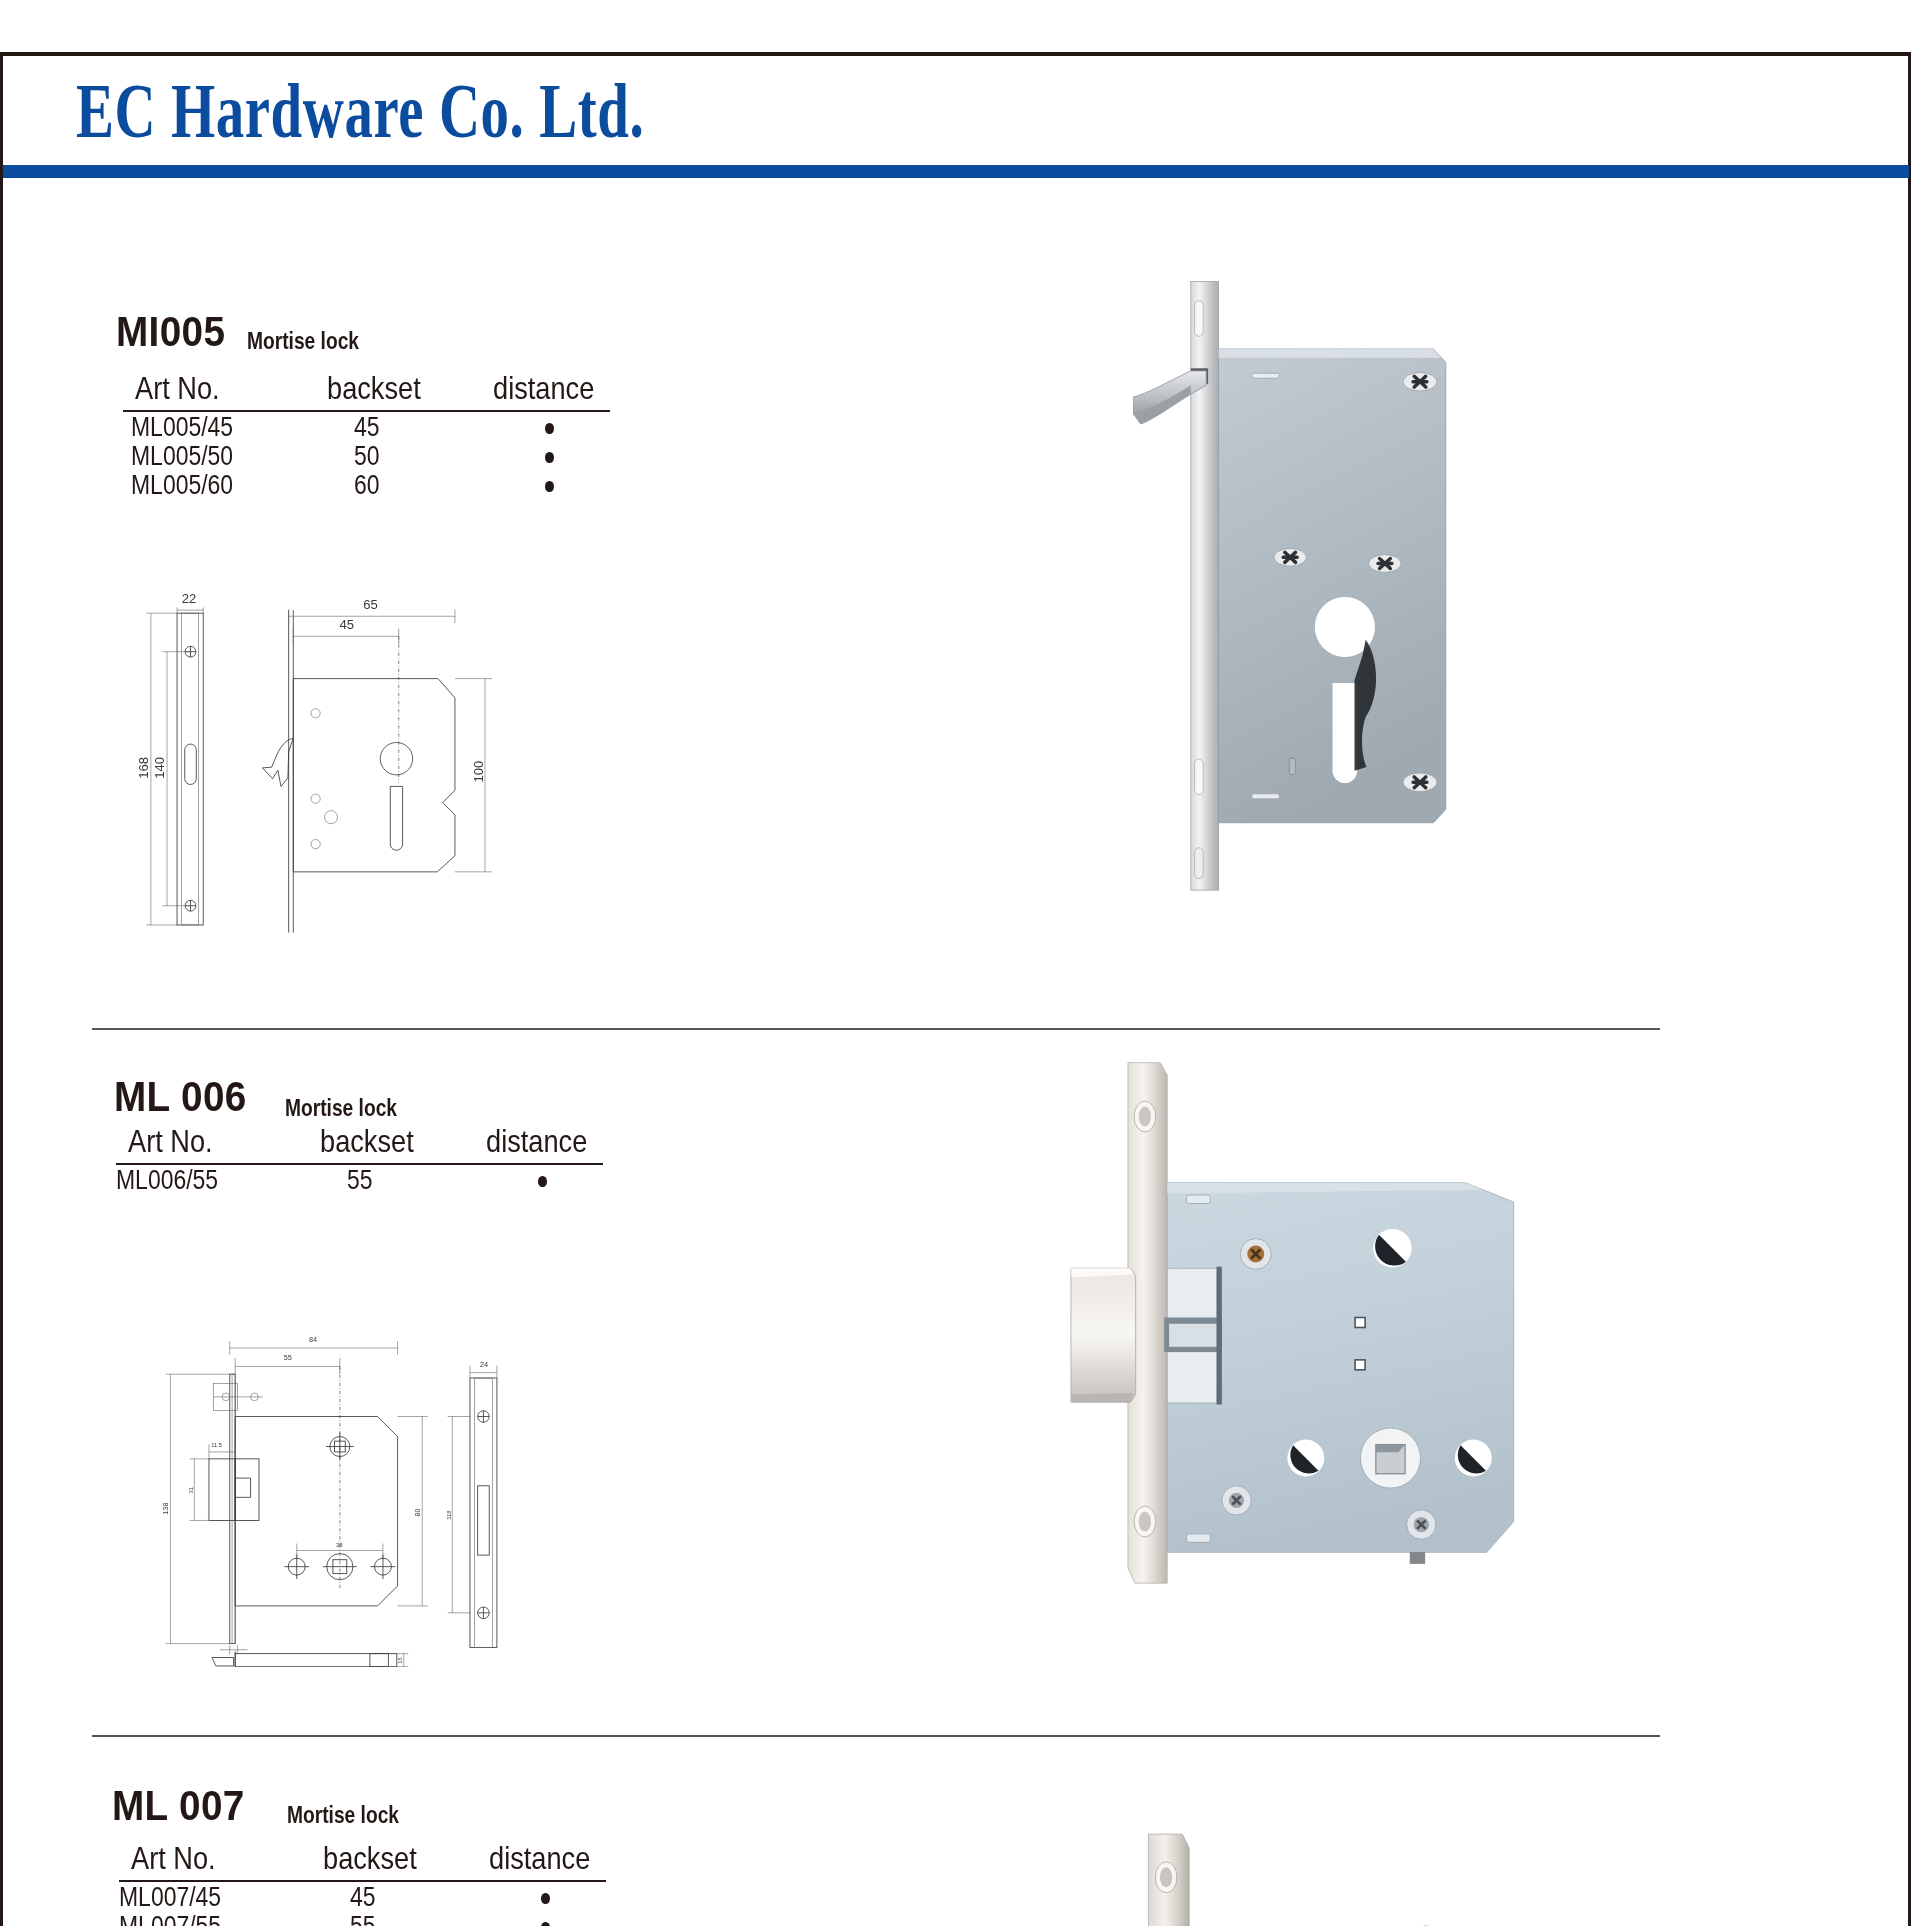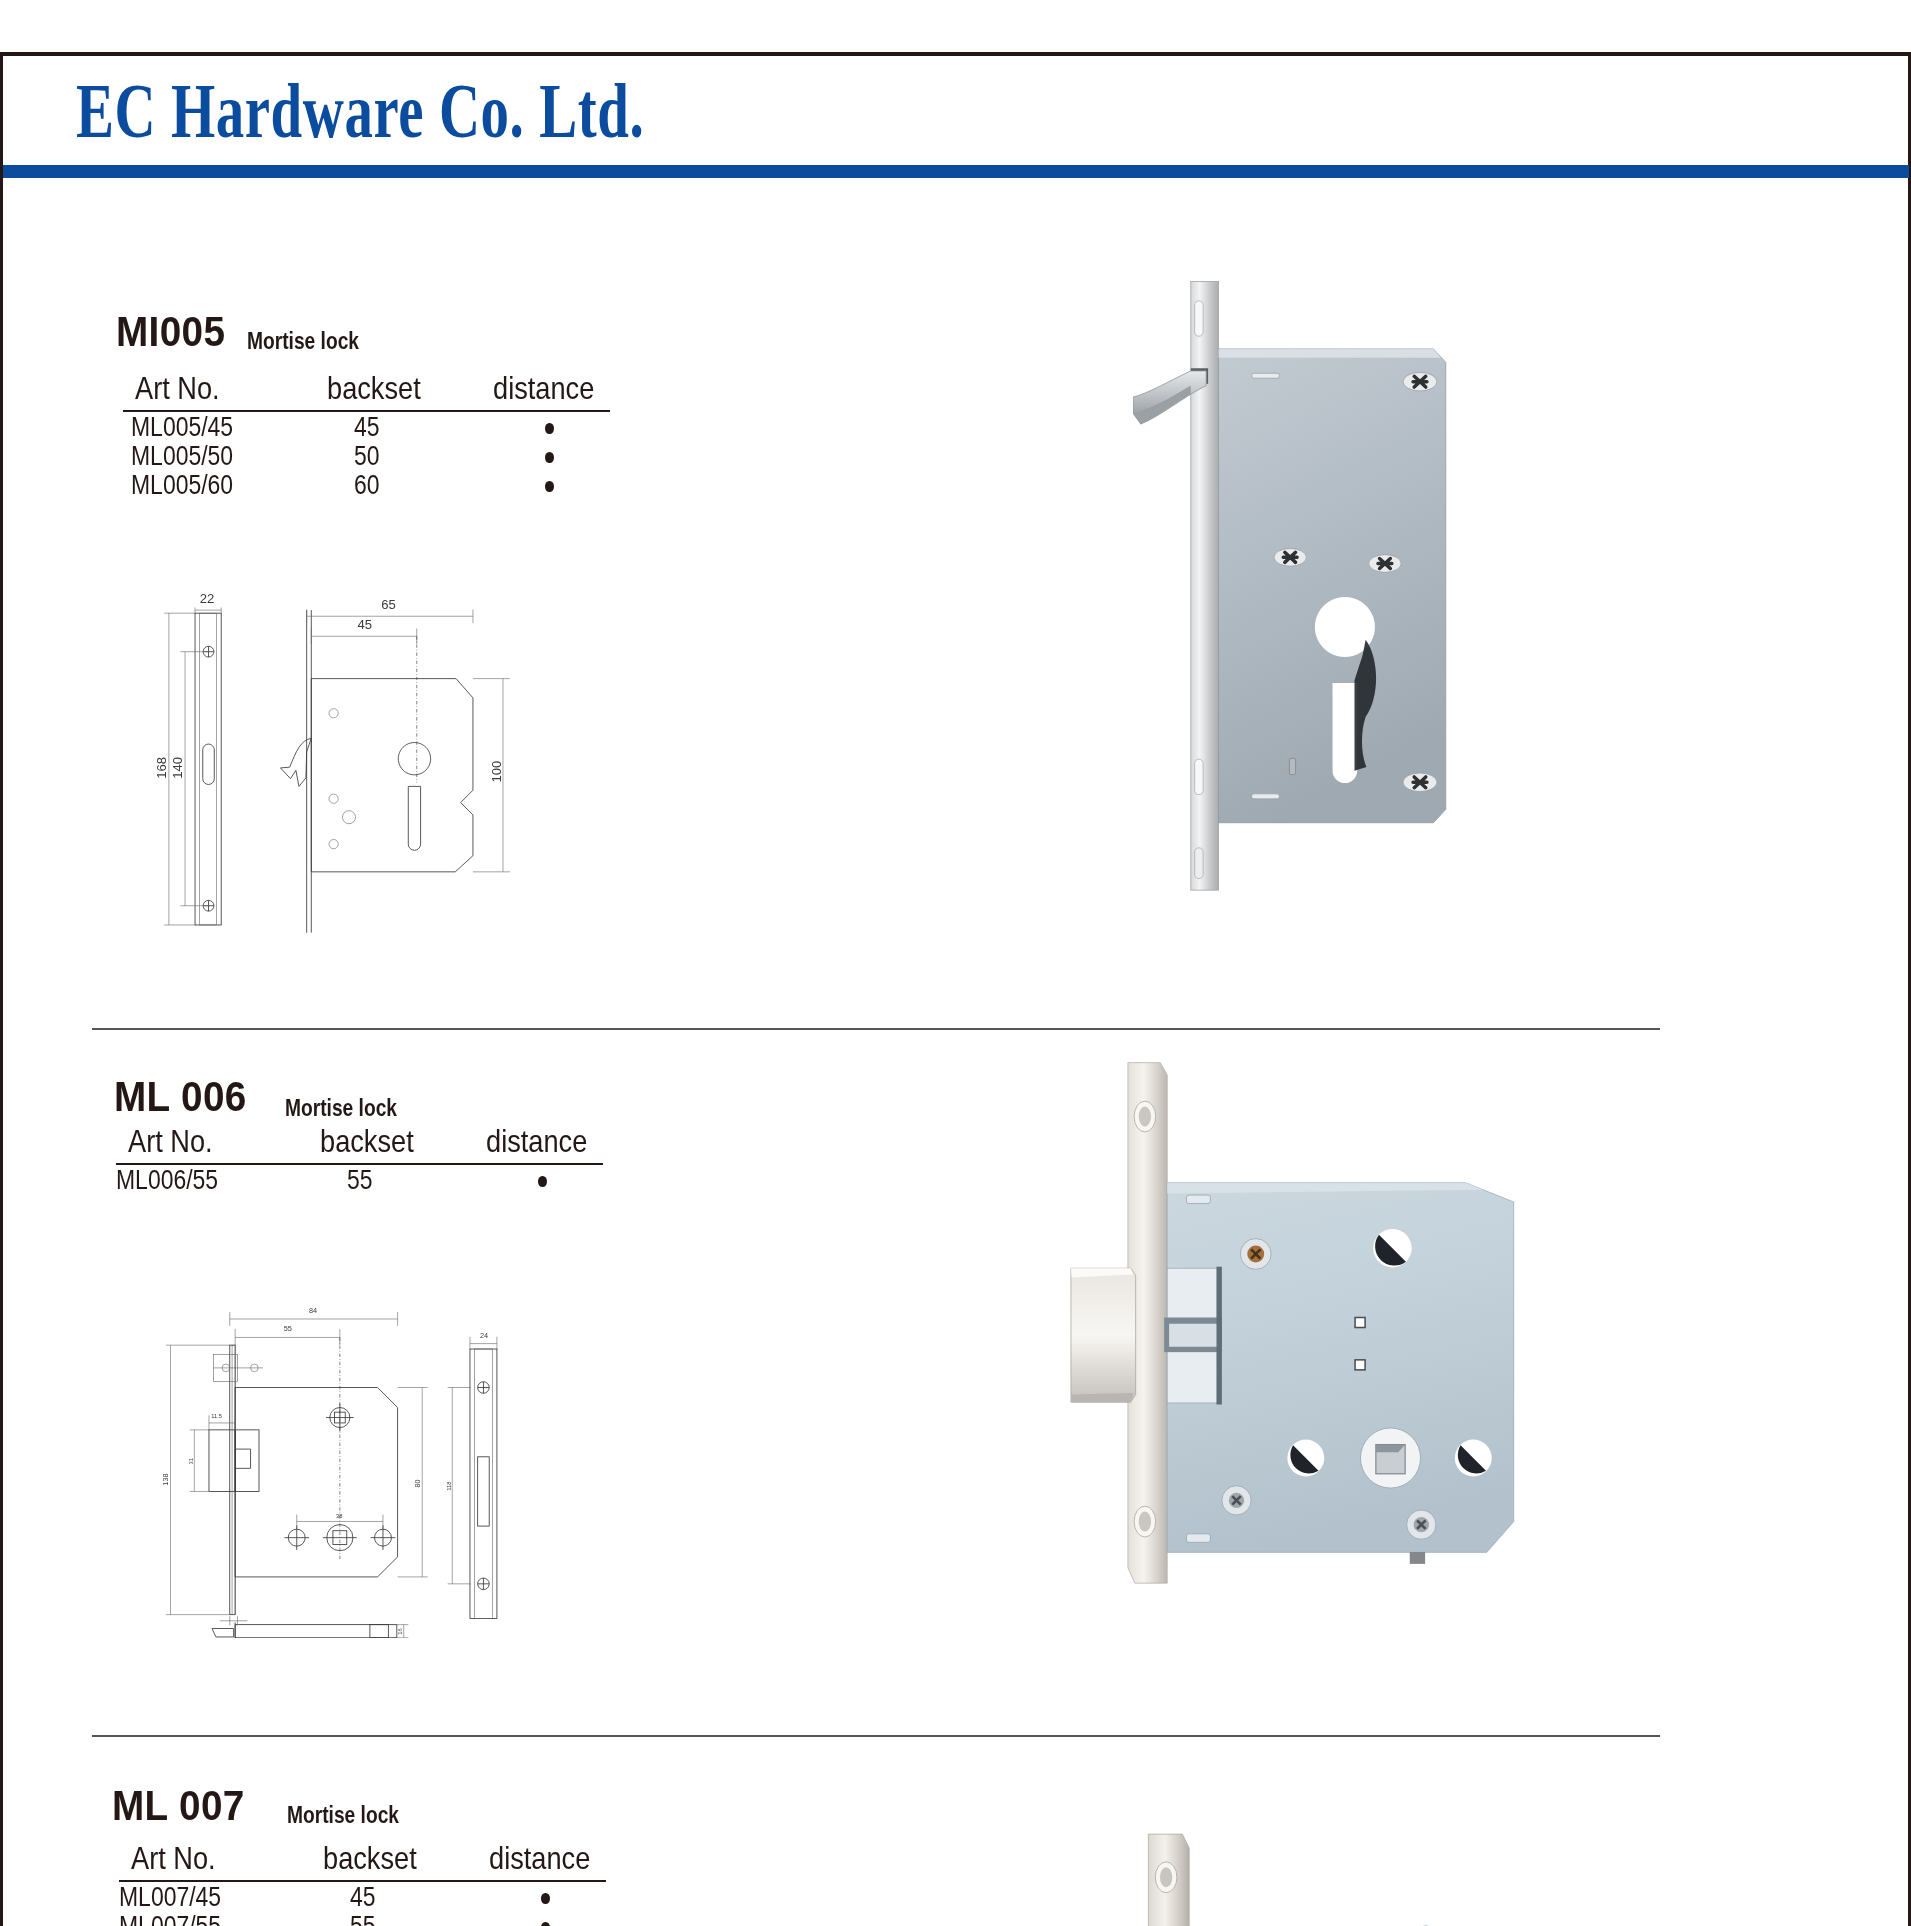--- a/index.html
+++ b/index.html
@@ -217,21 +217,21 @@
         <div class="cell backset">50</div>
         <div class="dot"></div>
       </div>
       <div class="spec-row">
         <div class="cell artno">ML005/60</div>
         <div class="cell backset">60</div>
         <div class="dot"></div>
       </div>
     </div>
 
-    <div class="drawing" style="left:145px; top:586px;">
+    <div class="drawing" style="left:127px; top:586px;">
       <svg width="485" height="370" viewBox="0 0 1260 960">
 
         <rect class="dl" x="130" y="70" width="68" height="810"></rect>
         <rect class="dl-thin" x="142" y="70" width="44" height="810"></rect>
 
         <rect class="dl" x="150" y="410" width="30" height="105" rx="15" ry="15"></rect>
 
         <g class="dl">
           <circle cx="165" cy="170" r="14"></circle>
           <line x1="151" y1="170" x2="179" y2="170"></line>
@@ -371,21 +371,21 @@
         <div class="col c3">distance</div>
       </div>
       <div class="spec-rule"></div>
       <div class="spec-row">
         <div class="cell artno" style="left:0px;">ML006/55</div>
         <div class="cell backset">55</div>
         <div class="dot"></div>
       </div>
     </div>
 
-    <div class="drawing" style="left:162px; top:1291px;">
+    <div class="drawing" style="left:162px; top:1320px;">
       <svg width="435" height="347" viewBox="0 0 1130 900">
 
         <rect class="dl" x="176" y="140" width="14" height="700"></rect>
         <rect class="dl-thin" x="182" y="140" width="8" height="700"></rect>
 
         <path class="dl" d="M 190 250 L 560 250 L 612 302 L 612 690 L 560 742 L 190 742 Z"></path>
 
         <rect class="dl" x="122" y="360" width="68" height="160"></rect>
         <rect class="dl" x="190" y="360" width="62" height="160"></rect>
         <line class="dl" x1="190" y1="410" x2="230" y2="410"></line>

